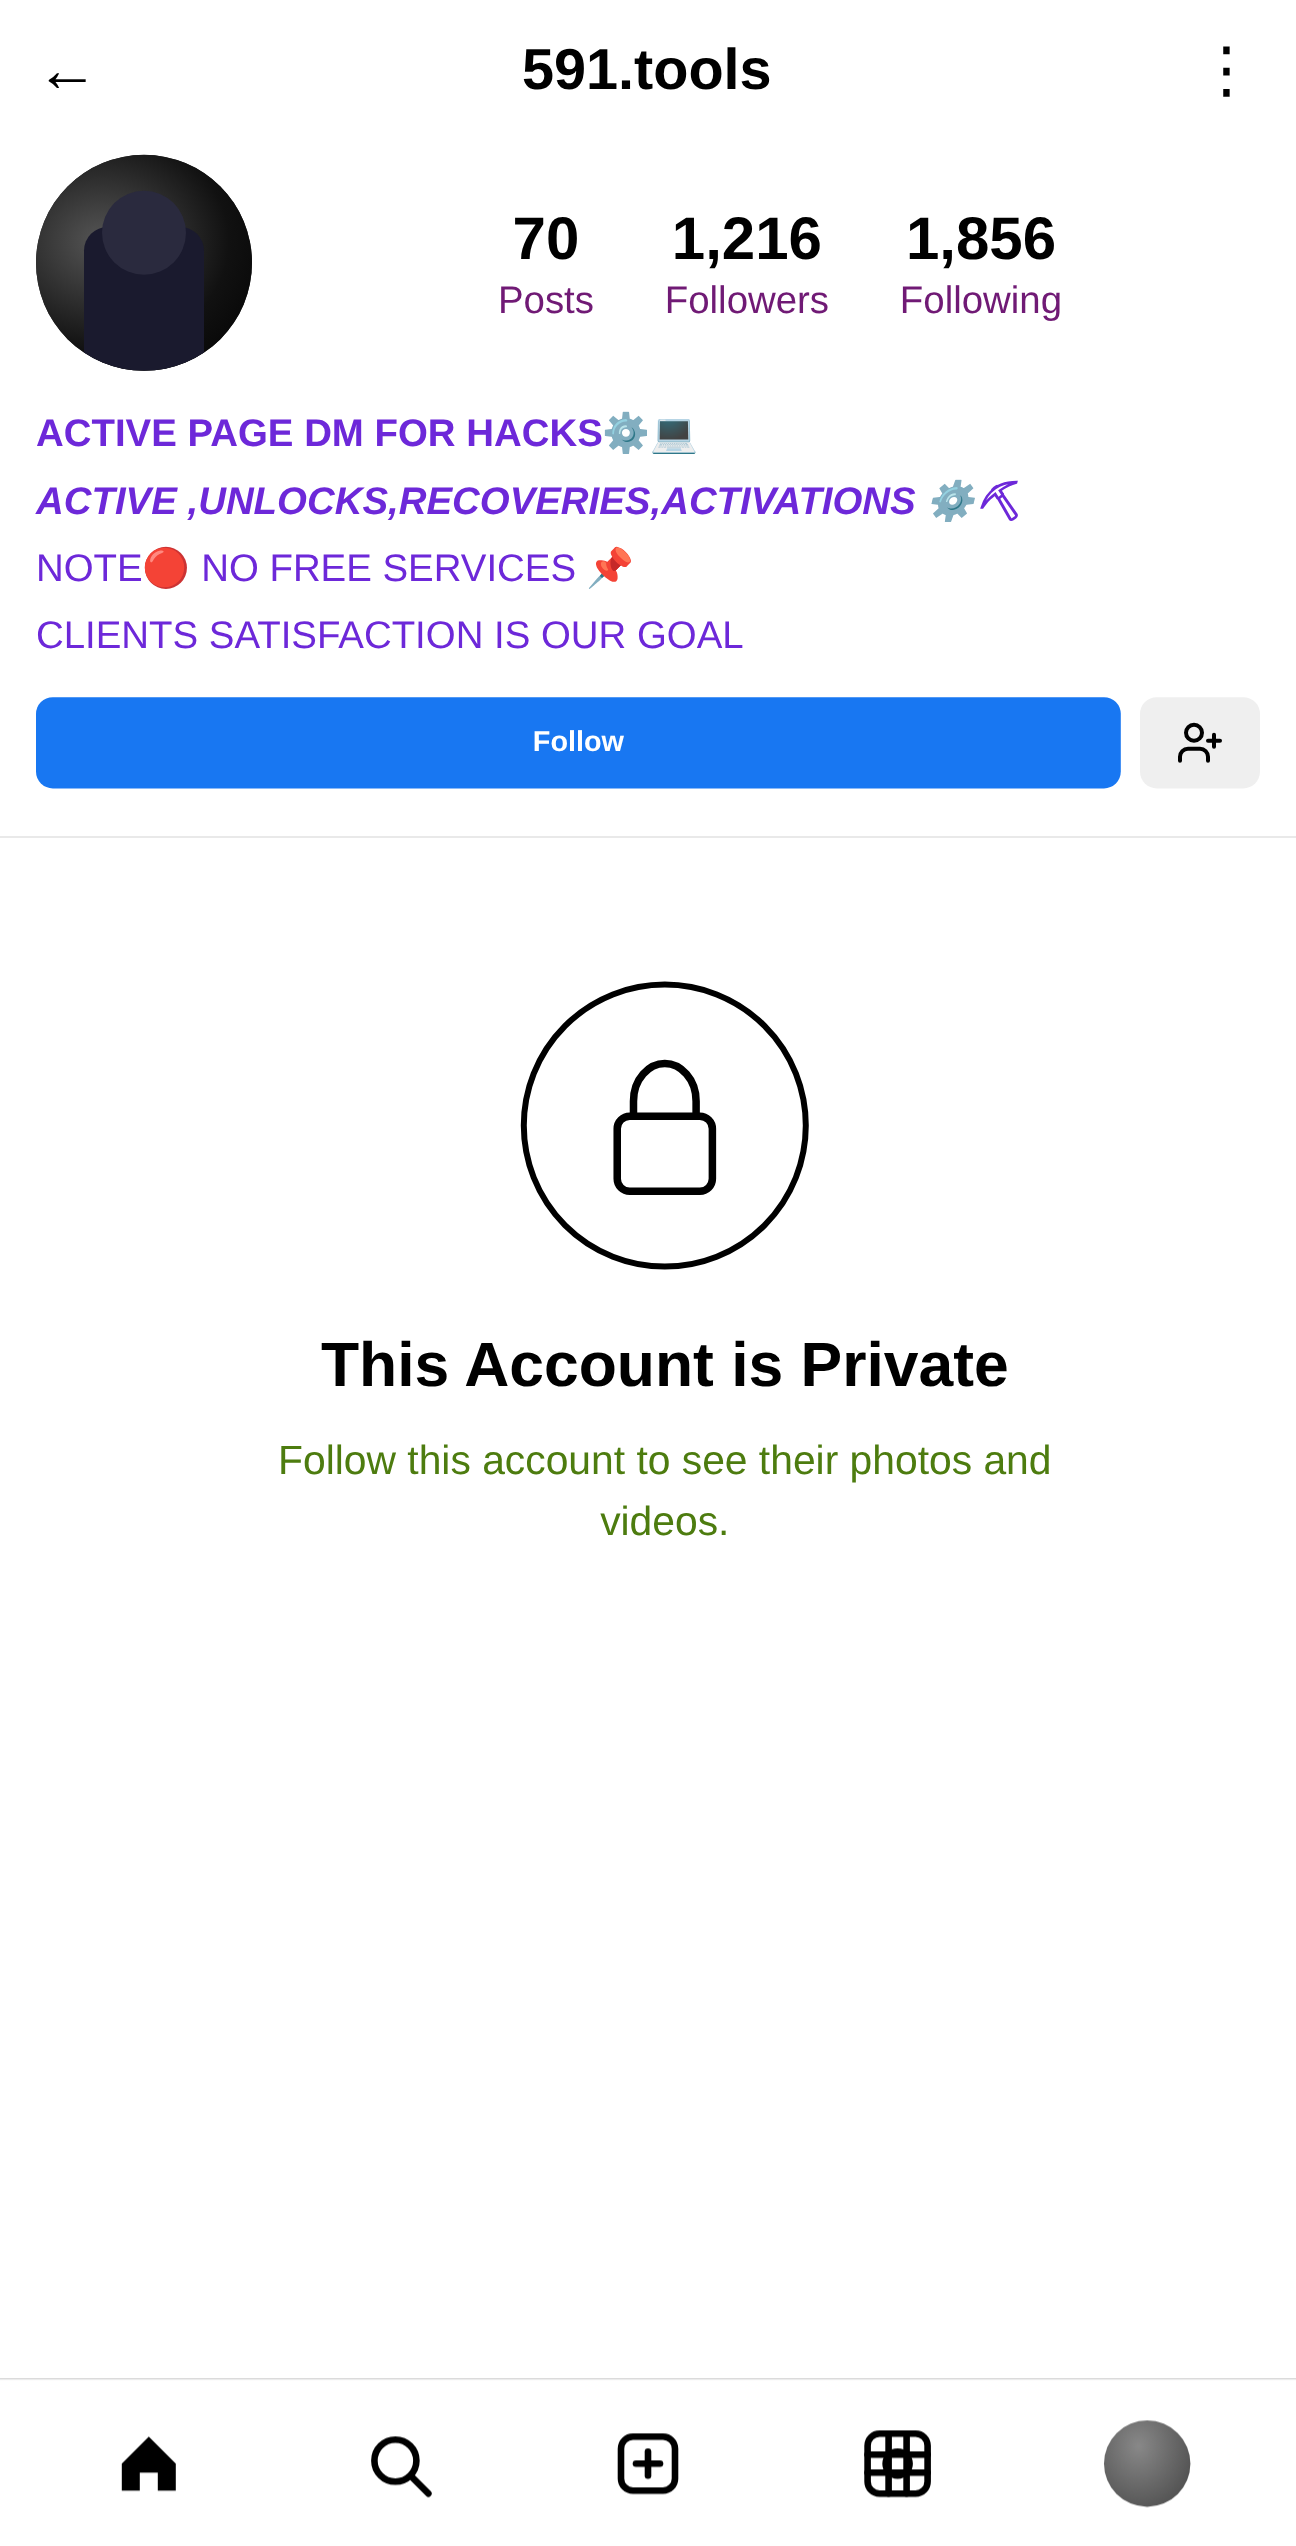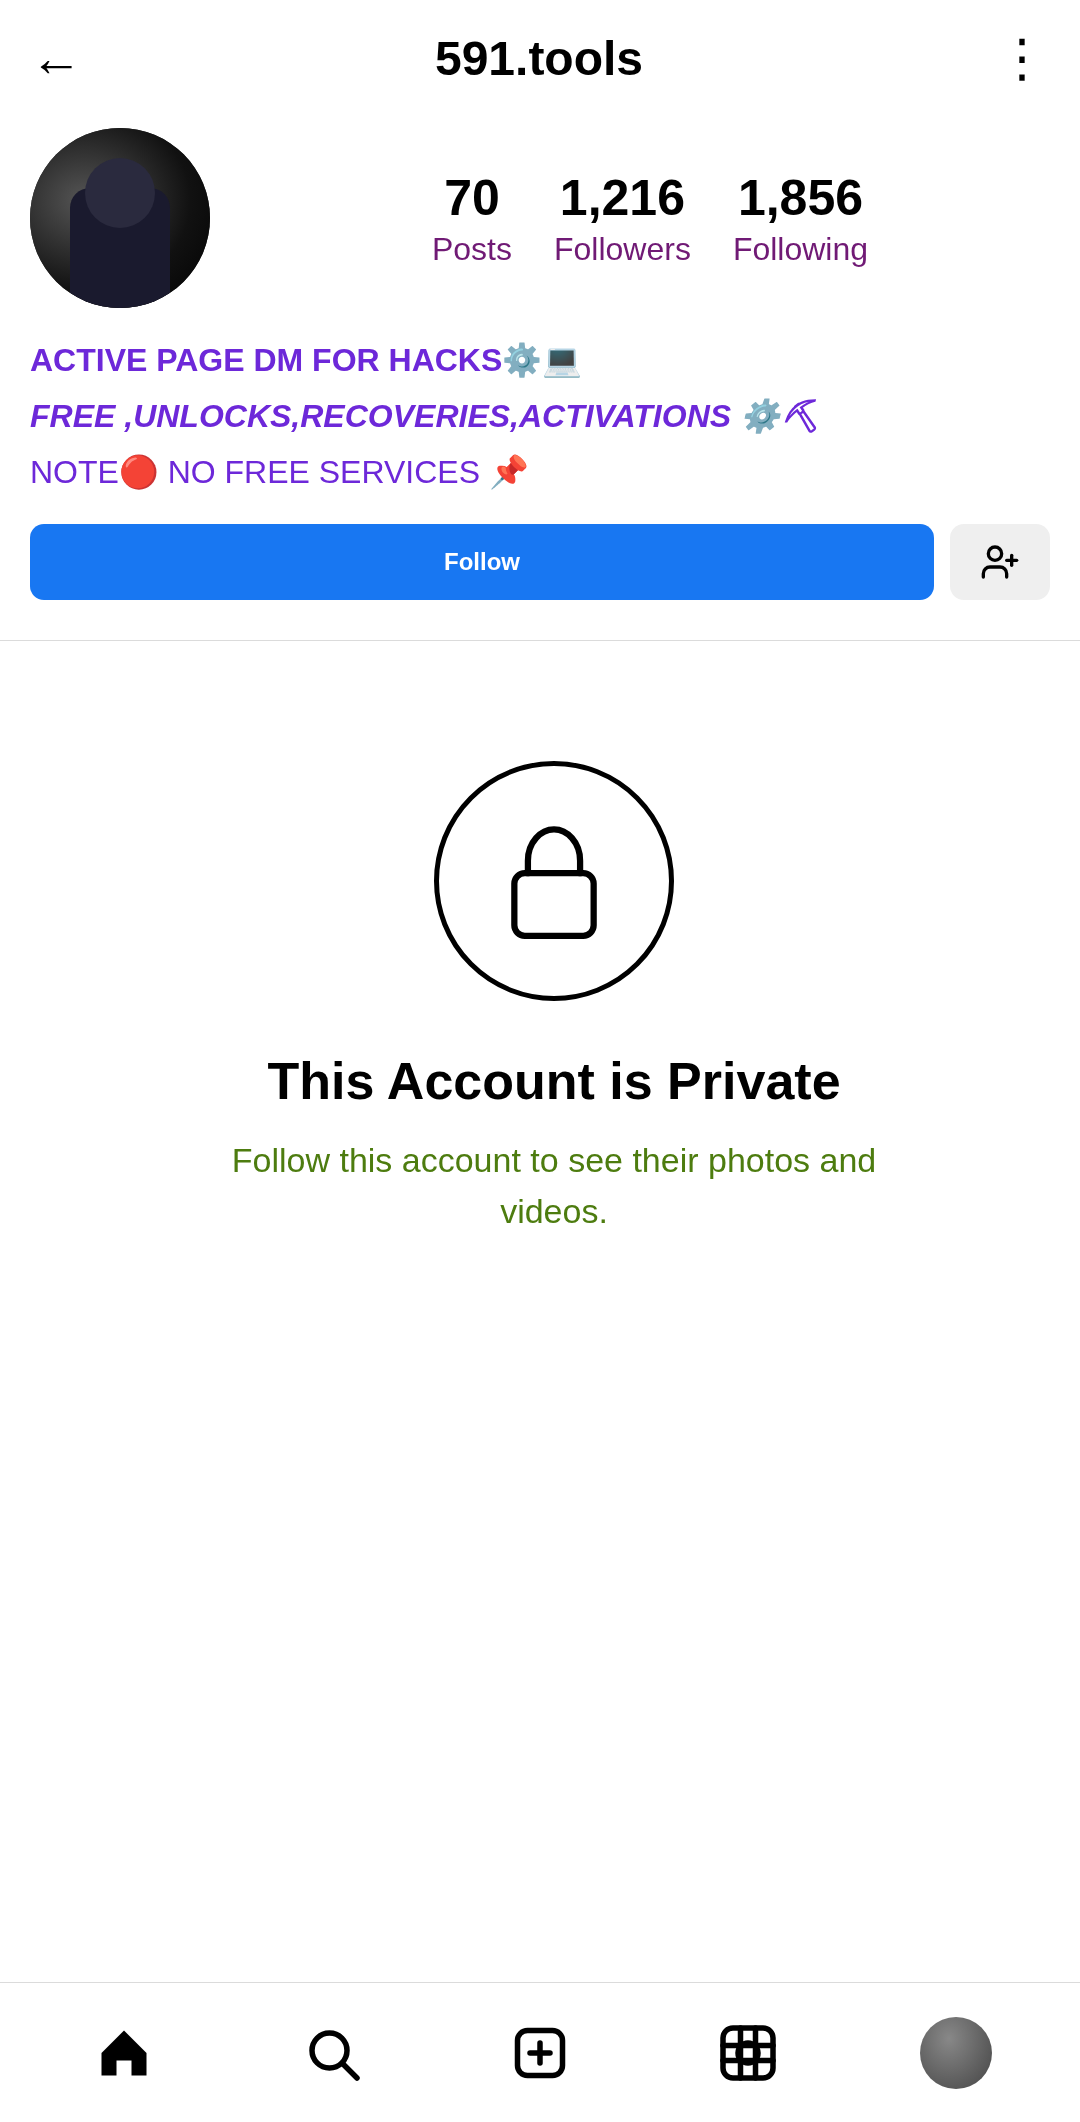--- a/index.html
+++ b/index.html
@@ -81,21 +81,21 @@
       position: absolute;
       bottom: 80px; left: 50%;
       transform: translateX(-50%);
       width: 70px; height: 70px;
       background: #2a2a3e;
       border-radius: 50%;
     }
 
     .stats {
       display: flex;
-      gap: 42px;
+      gap: 59px;
       flex: 1;
       justify-content: center;
     }
     .stat-item {
       display: flex;
       flex-direction: column;
       align-items: center;
       gap: 4px;
     }
     .stat-number {
@@ -264,22 +264,23 @@
       </div>
       <div class="stat-item">
         <span class="stat-number">1,856</span>
         <span class="stat-label">Following</span>
       </div>
     </div>
   </div>
 
   <div class="bio">
     <span class="bio-line bold">ACTIVE PAGE DM FOR HACKS⚙️💻</span>
-    <span class="bio-line italic">FREE ,UNLOCKS,RECOVERIES,ACTIVATIONS ⚙️⛏</span>
+    <span class="bio-line italic">ACTIVE ,UNLOCKS,RECOVERIES,ACTIVATIONS ⚙️⛏</span>
     <span class="bio-line">NOTE🔴 NO FREE SERVICES 📌</span>
+    <span class="bio-line">CLIENTS SATISFACTION IS OUR GOAL</span>
   </div>
 
   <div class="action-buttons">
     <button class="follow-btn">Follow</button>
     <button class="add-friend-btn">
       <svg viewBox="0 0 24 24" fill="none" stroke="#000" stroke-width="2" stroke-linecap="round" stroke-linejoin="round" width="40" height="40">
         <path d="M16 21v-2a4 4 0 0 0-4-4H6a4 4 0 0 0-4 4v2"></path>
         <circle cx="9" cy="7" r="4"></circle>
         <line x1="19" y1="8" x2="19" y2="14"></line>
         <line x1="22" y1="11" x2="16" y2="11"></line>

